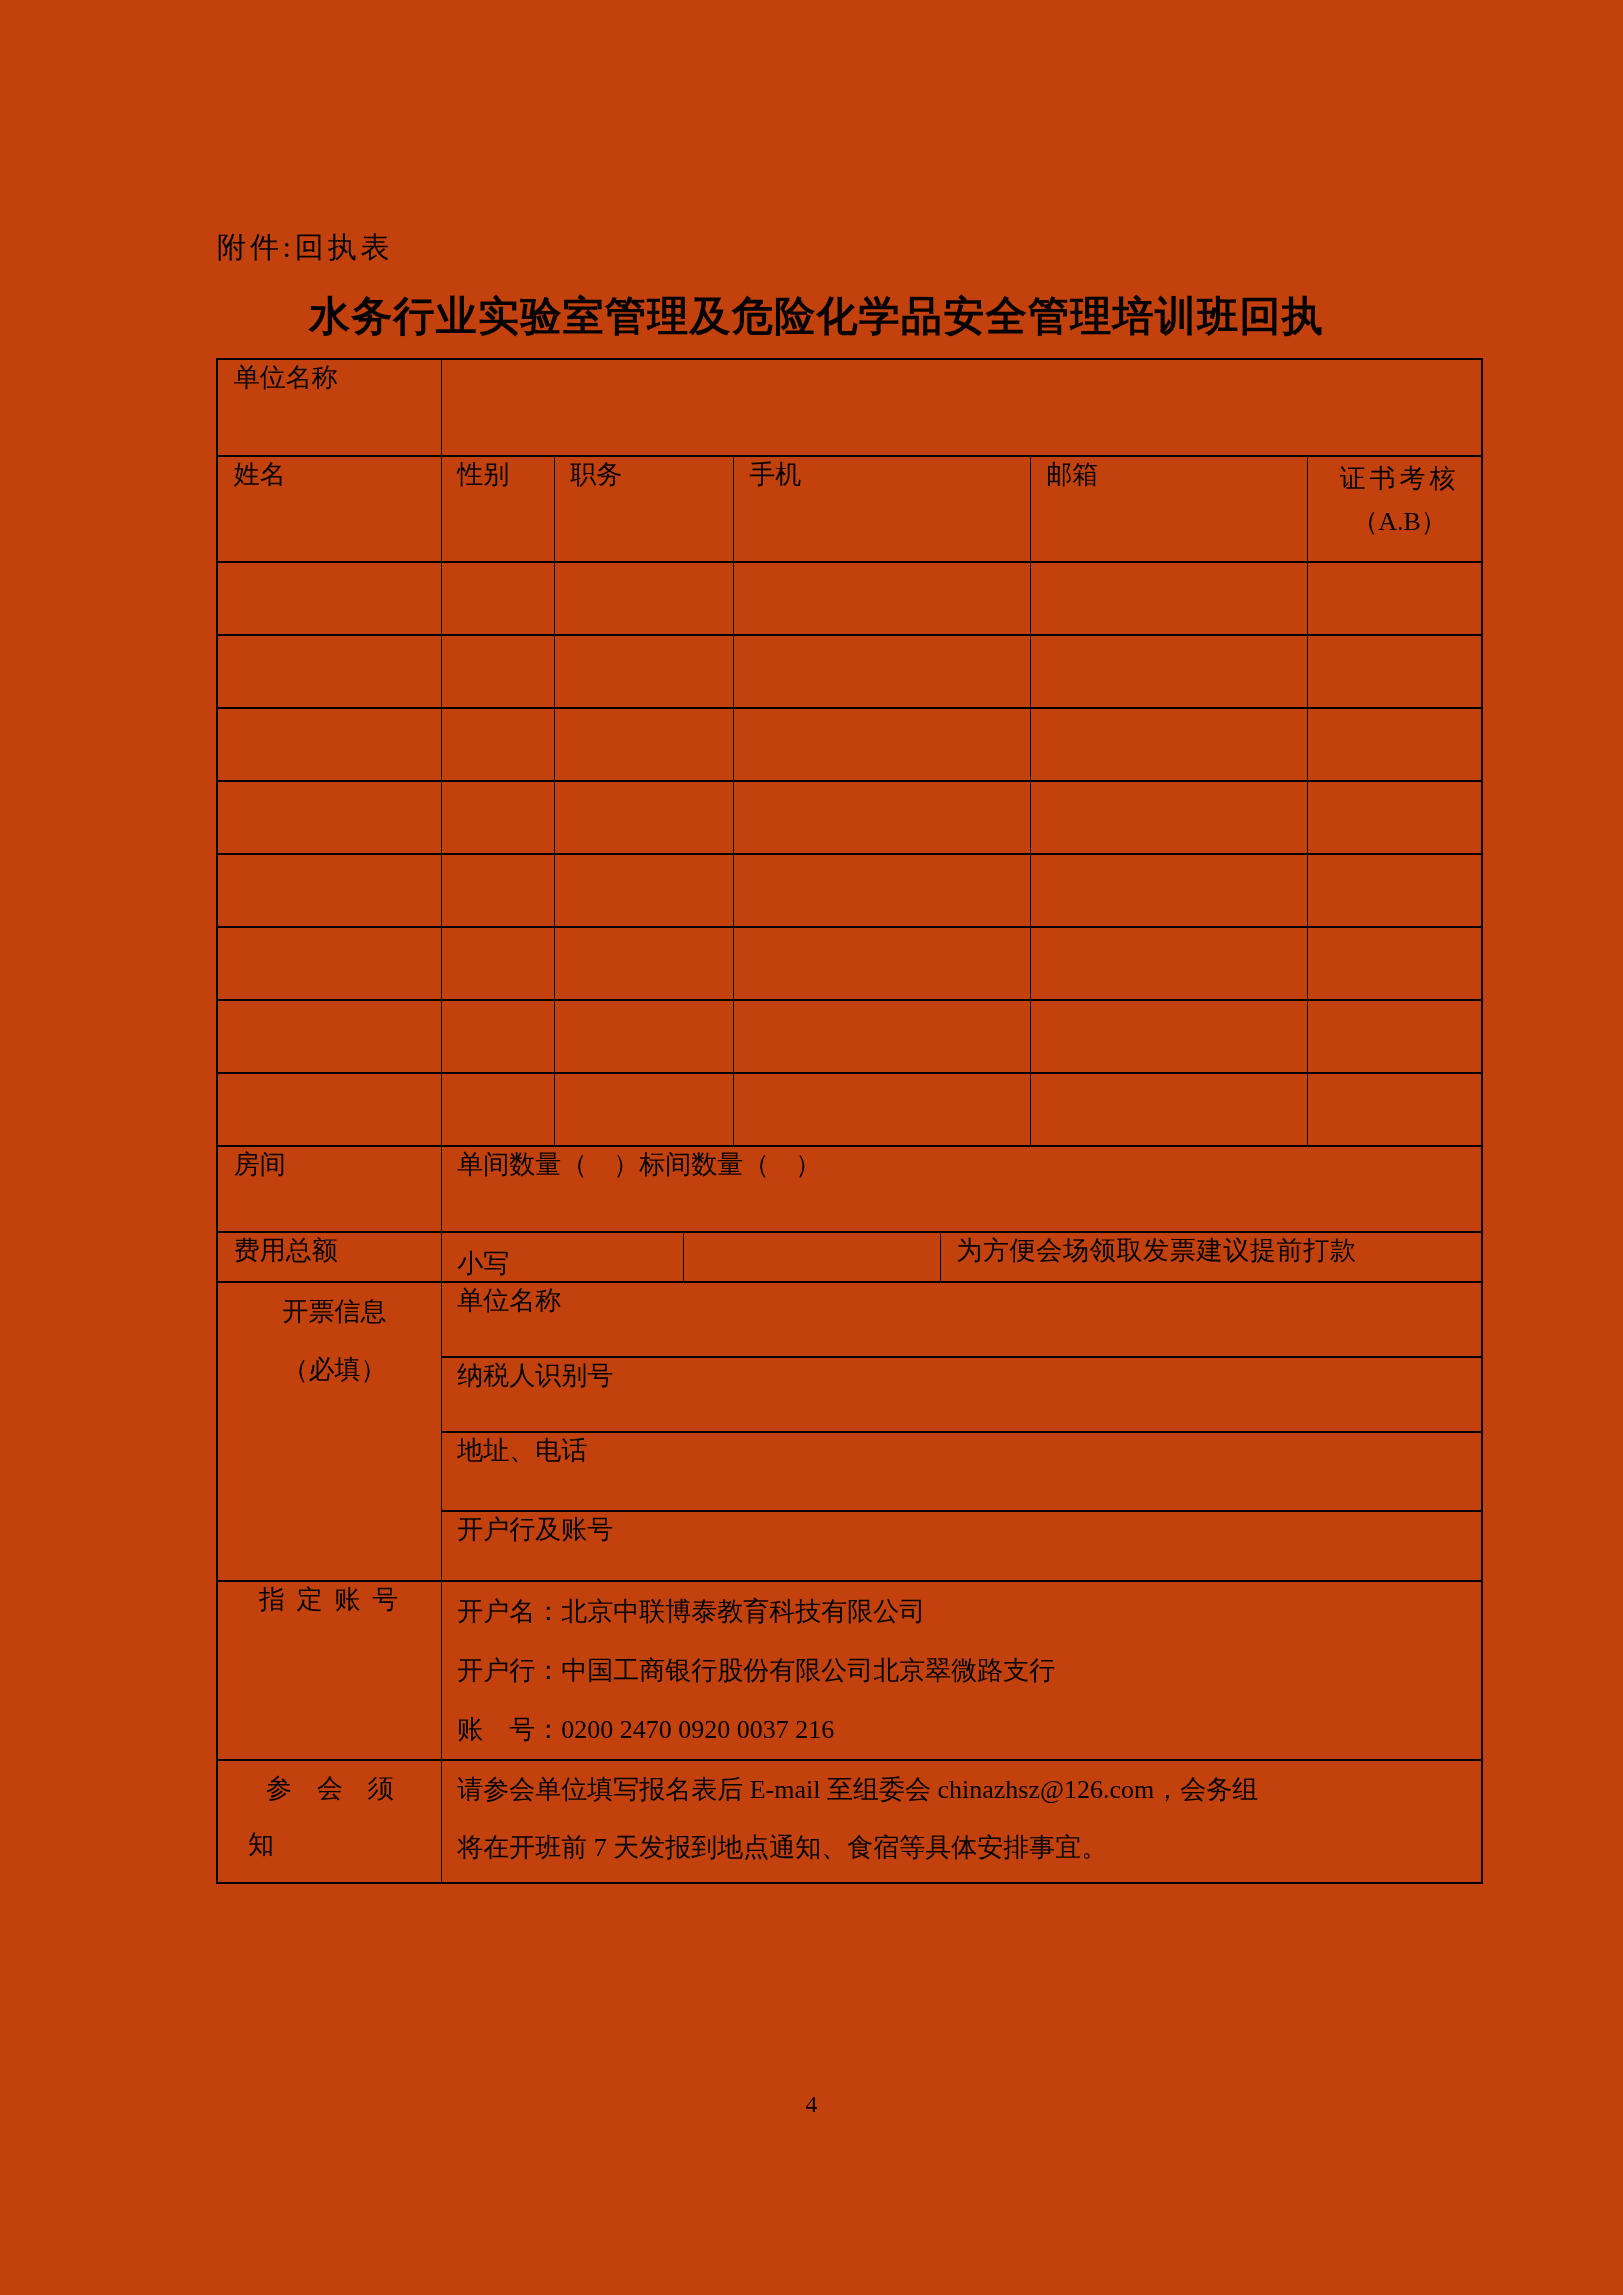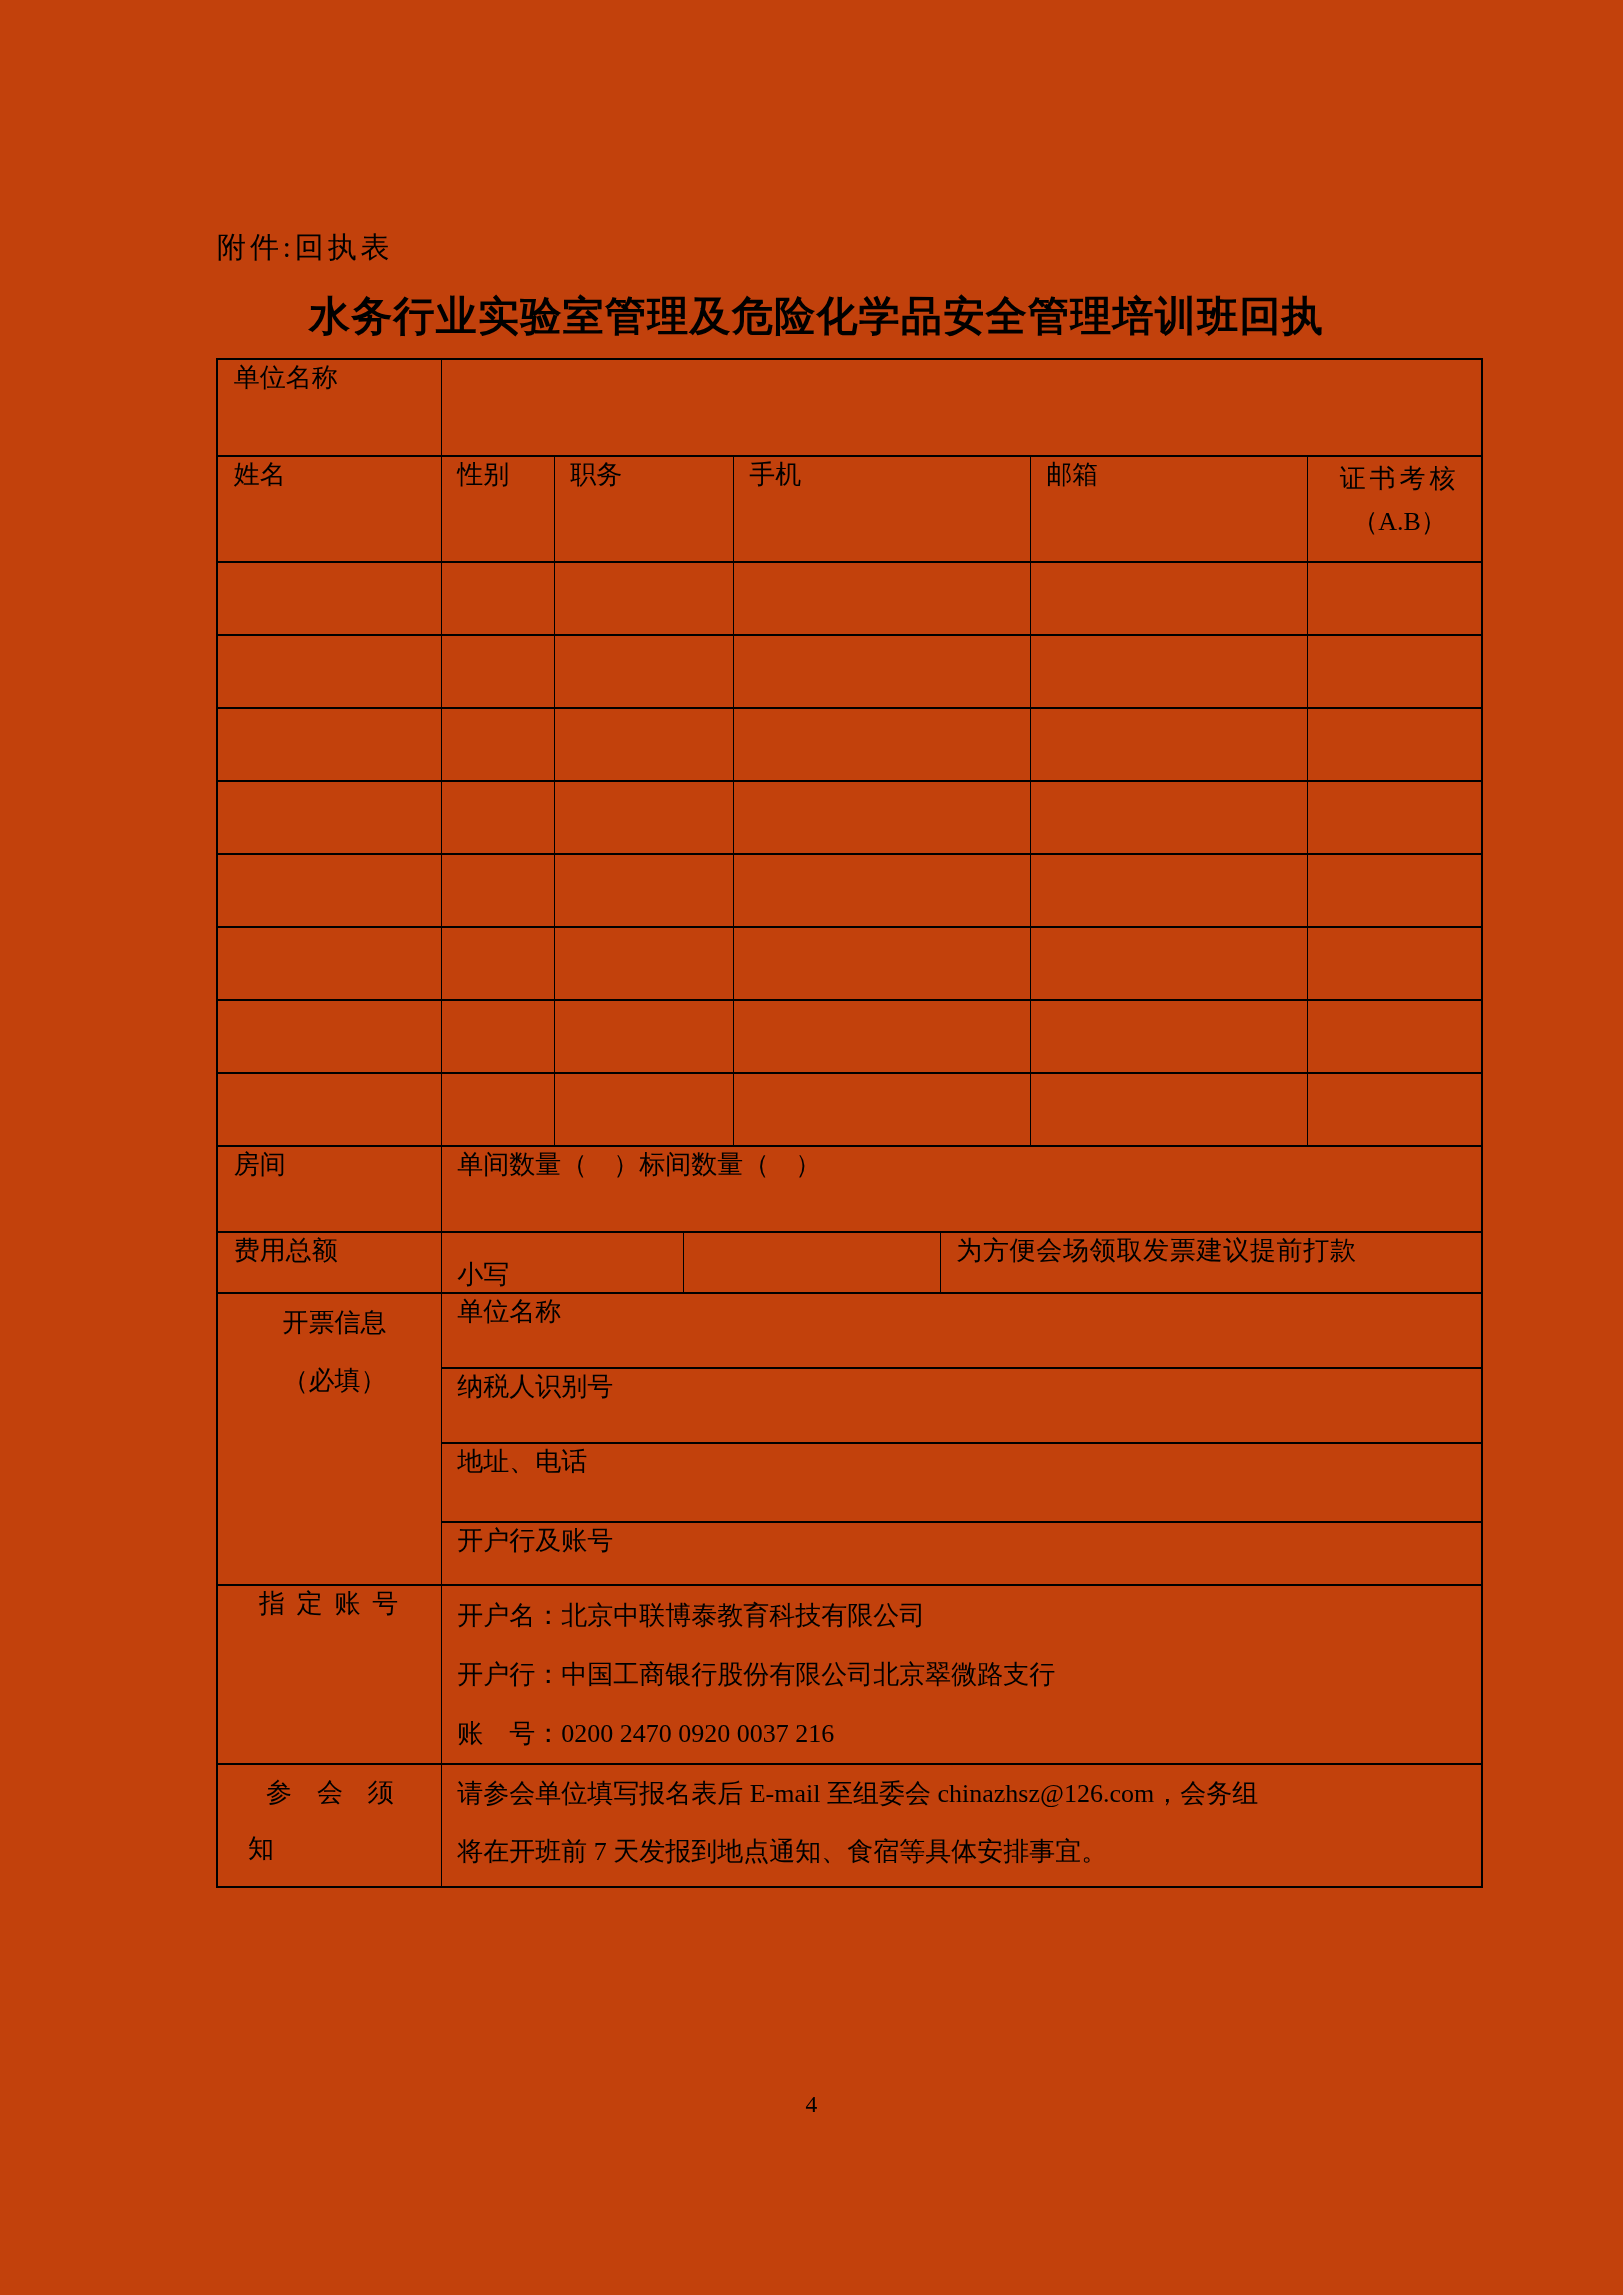--- a/index.html
+++ b/index.html
@@ -168,40 +168,40 @@
           <td></td>
     </tr>
 
     <tr>
       <td class="pt" style="height:86px">房间</td>
       <td class="pt" colspan="7">单间数量（　）标间数量（　）</td>
     </tr>
 
     <tr>
       <td class="pt" style="height:50px; padding-top:0">费用总额</td>
-      <td class="pt" colspan="2" style="padding-top:24px">小写</td>
+      <td class="pt" colspan="2" style="padding-top:13px">小写</td>
       <td colspan="2"></td>
       <td class="fee-note" colspan="3">为方便会场领取发票建议提前打款</td>
     </tr>
 
     <tr>
       <td class="invoice-label" rowspan="4">
         <span>开票信息</span><br>
         <span>（必填）</span>
       </td>
       <td class="mid" colspan="7" style="height:75px">单位名称</td>
     </tr>
     <tr>
       <td class="mid" colspan="7" style="height:75px">纳税人识别号</td>
     </tr>
     <tr>
       <td class="mid" colspan="7" style="height:79px">地址、电话</td>
     </tr>
     <tr>
-      <td class="mid" colspan="7" style="height:63px">开户行及账号</td>
+      <td class="mid" colspan="7" style="height:70px">开户行及账号</td>
     </tr>
 
     <tr>
       <td class="account-label" style="height:171px">指定账号</td>
       <td class="account-content" colspan="7">
         <div><span>开户名：</span><span>北京中联博泰教育科技有限公司</span></div>
         <div><span>开户行：</span><span>中国工商银行股份有限公司北京翠微路支行</span></div>
         <div><span>账　号：</span><span class="latin">0200 2470 0920 0037 216</span></div>
       </td>
     </tr>

